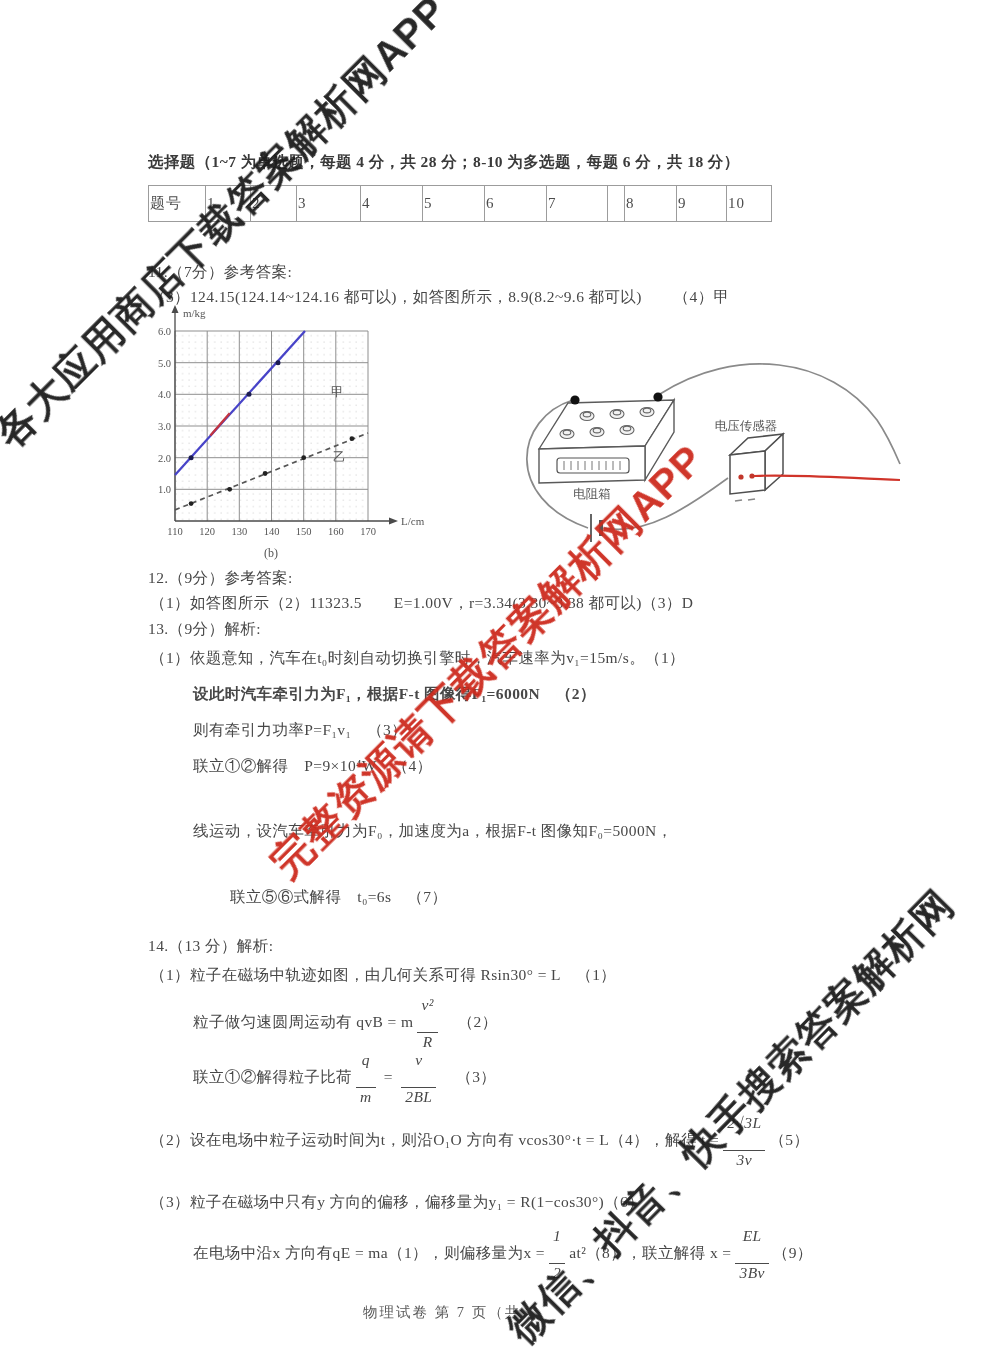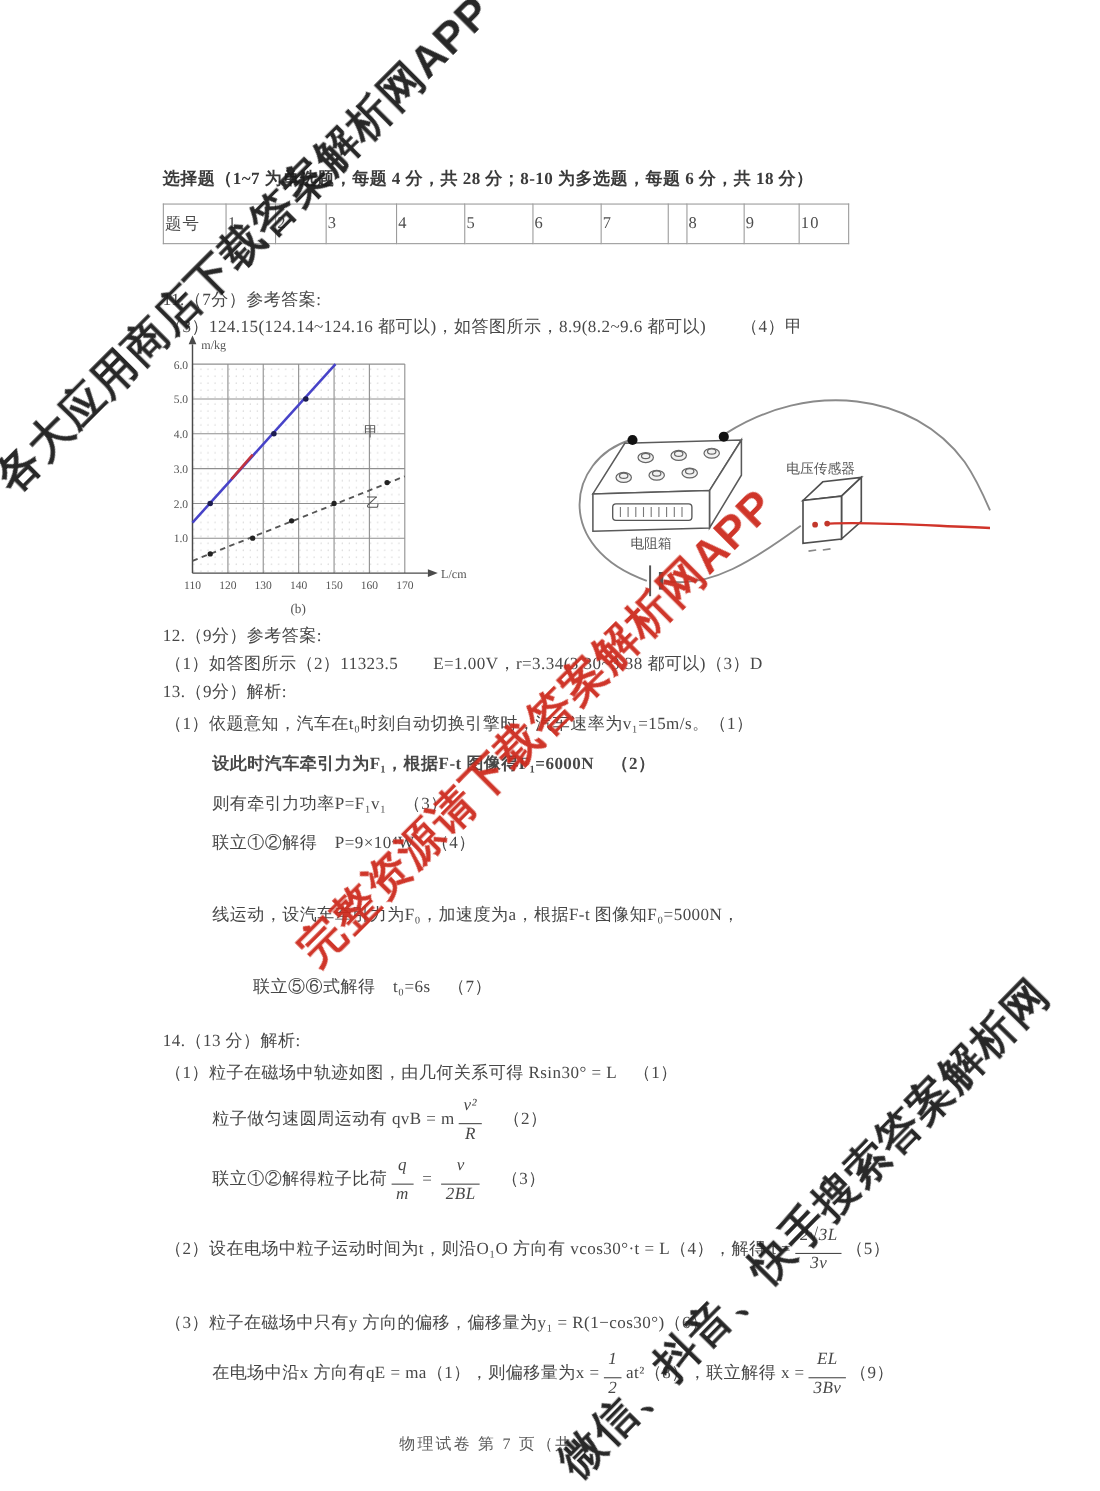--- a/index.html
+++ b/index.html
@@ -10,21 +10,21 @@
   .bold{font-weight:bold;color:#3a3a3a;}
   .title{position:absolute;left:0;top:122px;width:1000px;text-align:center;
          font-size:17.5px;font-weight:bold;letter-spacing:1.5px;color:#353535;}
   .footer{position:absolute;left:363px;top:1303px;font-size:14.5px;letter-spacing:2px;color:#5a5a5a;}
   table.anstab{position:absolute;left:148px;top:185px;border-collapse:collapse;
          font-size:15px;color:#4c4c4c;table-layout:fixed;}
   table.anstab td{border:1px solid #9c9c9c;height:35px;padding:0 0 0 1px;vertical-align:middle;
          letter-spacing:1px;}
   .frac{display:inline-block;vertical-align:middle;text-align:center;line-height:1.08;
         margin:0 4px;font-style:italic;}
-  .frac .n{display:block;padding:0 4px 7px 4px;border-bottom:1.3px solid #4a4a4a;font-style:italic;}
+  .frac .n{display:block;padding:0 4px 18px 4px;border-bottom:1.3px solid #4a4a4a;font-style:italic;}
   .frac .d{display:block;padding:1px 4px 0 4px;}
   .wm{position:absolute;white-space:nowrap;z-index:6;
       font-family:"Liberation Sans","DejaVu Sans",sans-serif;font-weight:700;
       transform:rotate(-45deg);transform-origin:0 100%;filter:blur(0.3px);opacity:0.94;
       letter-spacing:1px;}
   .wm-black{color:#1b1b1b;font-size:40px;}
   .wm-red{color:#cd2a1d;font-size:41px;}
   .wm-br{font-size:40px;transform:rotate(-45.5deg);}
   svg{position:absolute;overflow:visible;}
   svg text{font-family:"Liberation Serif","DejaVu Serif",serif;fill:#555;}

